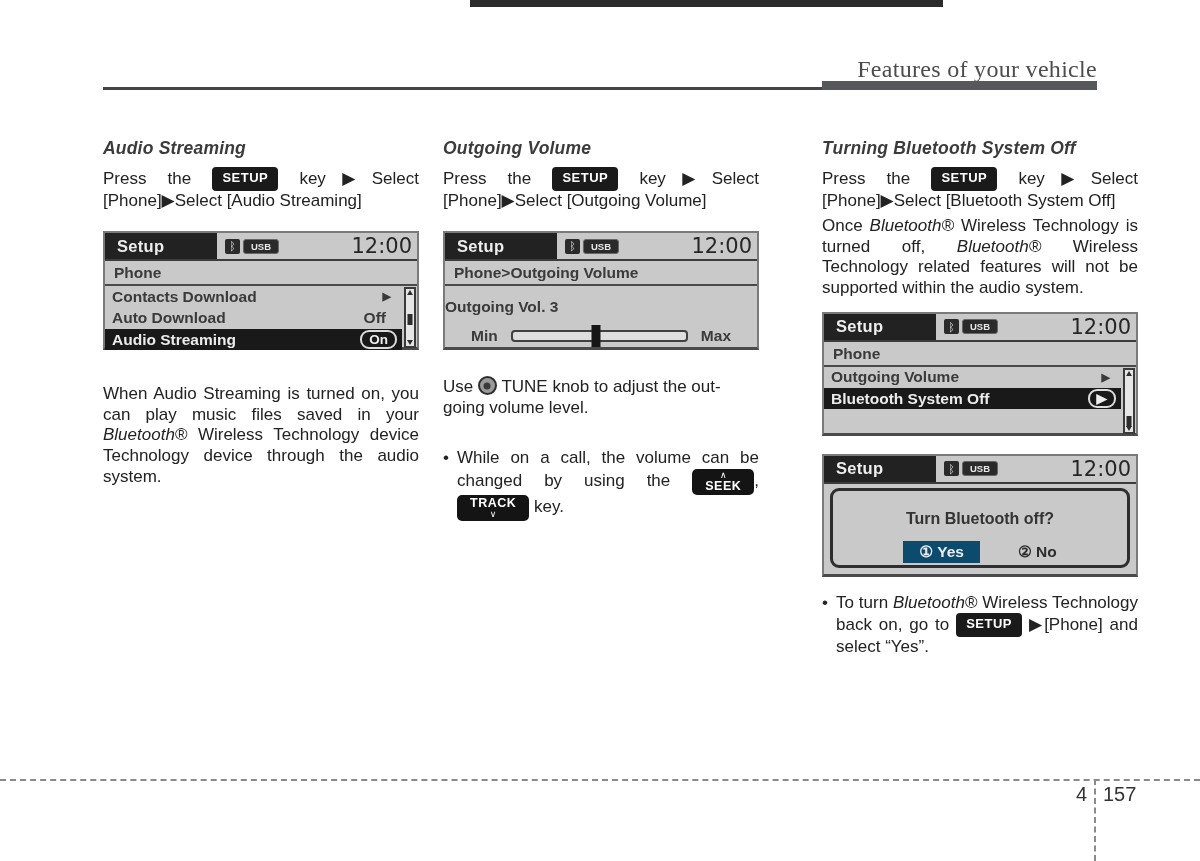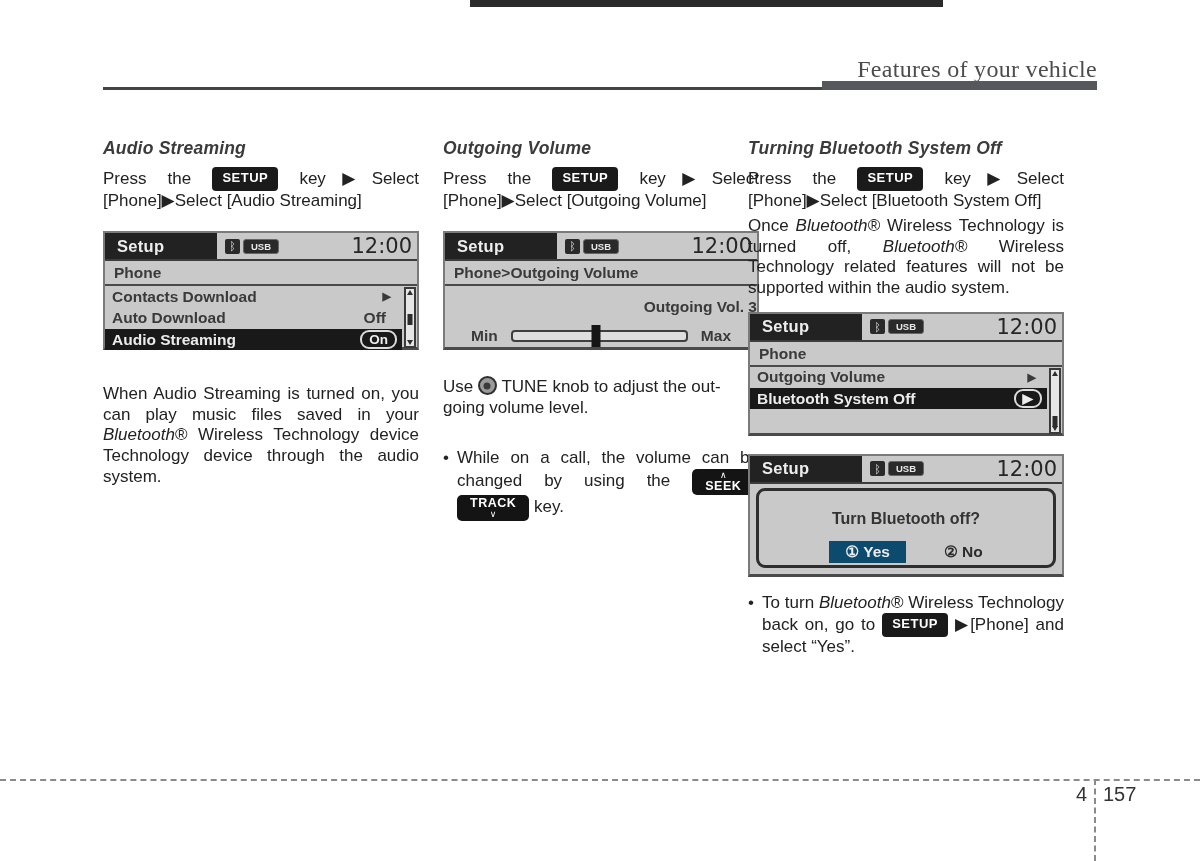--- a/index.html
+++ b/index.html
@@ -8,21 +8,21 @@
 
   
   .chapter-tab{position:absolute;left:470px;top:0;width:473px;height:7px;background:#2b2b2b;}
   .page-title{position:absolute;top:56px;right:103px;font-family:"Liberation Serif",serif;
               font-size:24px;color:#4c4c4c;letter-spacing:0.3px;}
   .title-rule{position:absolute;left:103px;top:87px;width:994px;height:3px;background:#454545;}
   .title-bar{position:absolute;left:822px;top:81px;width:275px;height:9px;background:#57585b;}
 
   
   .col{position:absolute;top:138px;width:316px;}
-  #col1{left:103px}#col2{left:443px}#col3{left:748px}
+  #col1{left:103px}#col2{left:443px}#col3{left:822px}
   .heading{margin:0;font-size:17.5px;font-style:italic;font-weight:bold;color:#3b3b3b;letter-spacing:0.2px;}
   .para{font-size:17px;line-height:20.6px;text-align:justify;margin:0;color:#222;}
   .press{margin-top:8px;}
   .it{font-style:italic;}
 
   
   .key{display:inline-block;background:#1a1a1a;color:#fff;font-size:13px;font-weight:bold;
        padding:1px 10px 2px;border-radius:4px;vertical-align:1.5px;letter-spacing:0.5px;}
   .vkey{display:inline-block;background:#141414;color:#fff;border-radius:5px;text-align:center;
         padding:2px 13px;vertical-align:middle;line-height:10px;}
@@ -64,21 +64,21 @@
              align-items:center;justify-content:space-between;padding:1px 0;}
   .tri-up{width:0;height:0;border-left:3px solid transparent;border-right:3px solid transparent;
           border-bottom:5px solid #2e2e2e;}
   .tri-down{width:0;height:0;border-left:3px solid transparent;border-right:3px solid transparent;
           border-top:5px solid #2e2e2e;}
   .thumb{position:absolute;left:50%;transform:translateX(-50%);width:5px;height:11px;background:#2c2c2c;}
   .thumb.mid{top:44%;}
   .thumb.bot{bottom:5px;}
 
   
-  .vol-label{text-align:right;margin-top:12px;font-size:15.5px;font-weight:bold;color:#3a3a3a;}
+  .vol-label{text-align:left;margin-top:12px;font-size:15.5px;font-weight:bold;color:#3a3a3a;}
   .slider-row{display:flex;align-items:center;margin-top:11px;padding:0 26px;}
   .minmax{font-size:15.5px;font-weight:bold;color:#3a3a3a;}
   .track{flex:1;margin:0 13px;height:8px;border:2px solid #3f3f3f;border-radius:4px;background:#dedede;position:relative;}
   .handle{position:absolute;top:50%;transform:translate(-50%,-50%);width:9px;height:22px;background:#161616;}
 
   
   .dialog{position:absolute;left:6px;right:6px;top:32px;bottom:6px;border:3px solid #2e2e2e;border-radius:9px;}
   .question{text-align:center;margin-top:19px;font-size:16px;font-weight:bold;color:#333;}
   .answers{display:flex;align-items:center;justify-content:center;gap:38px;margin-top:13px;
            font-size:15.5px;font-weight:bold;}

